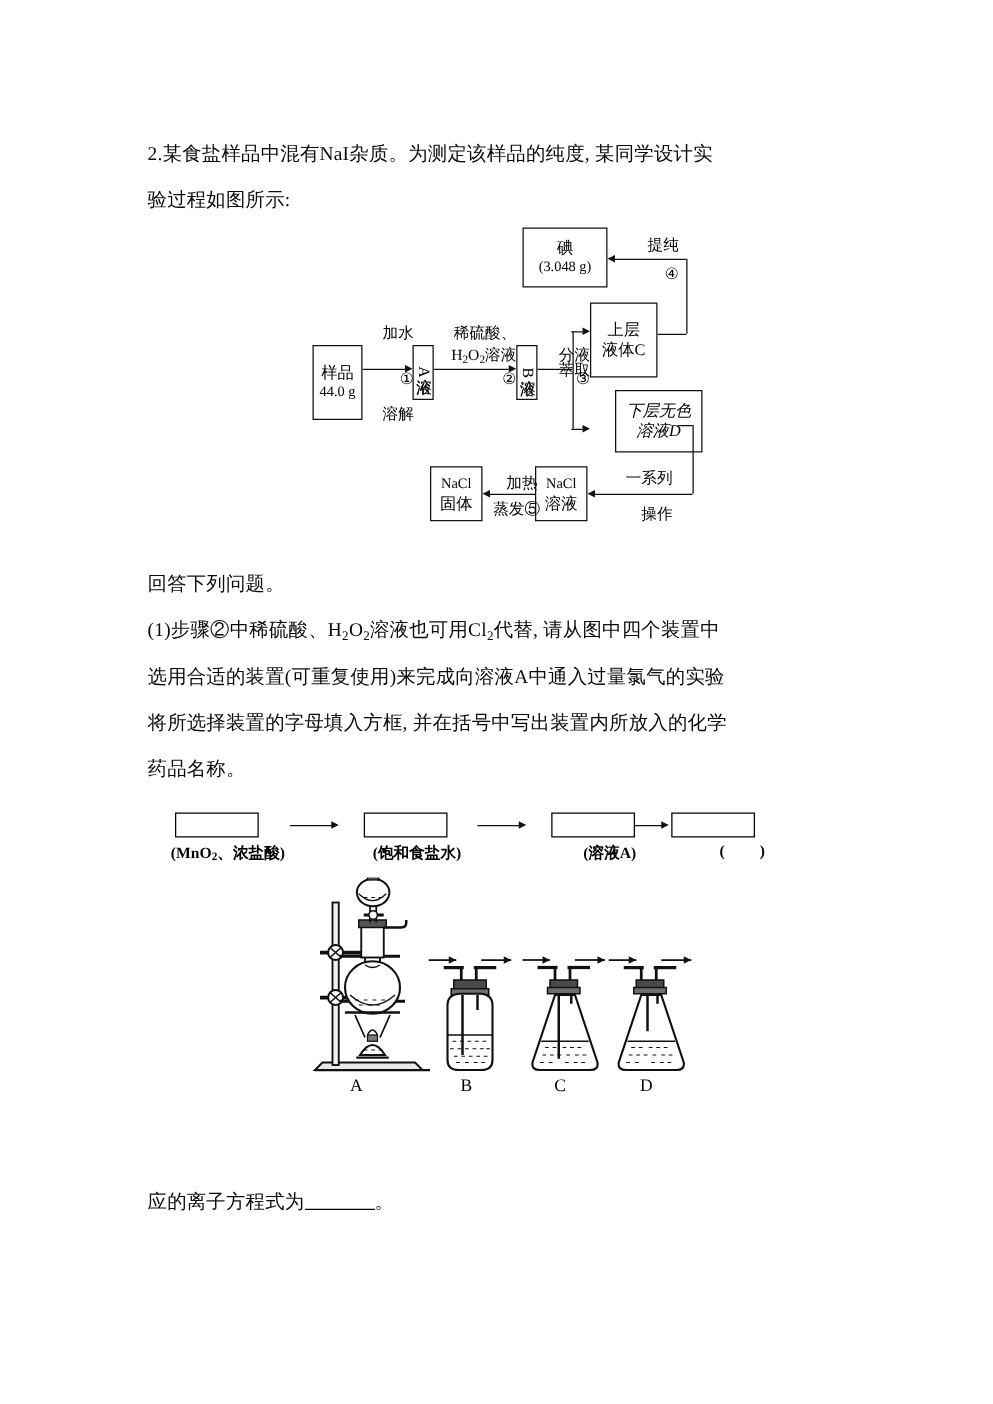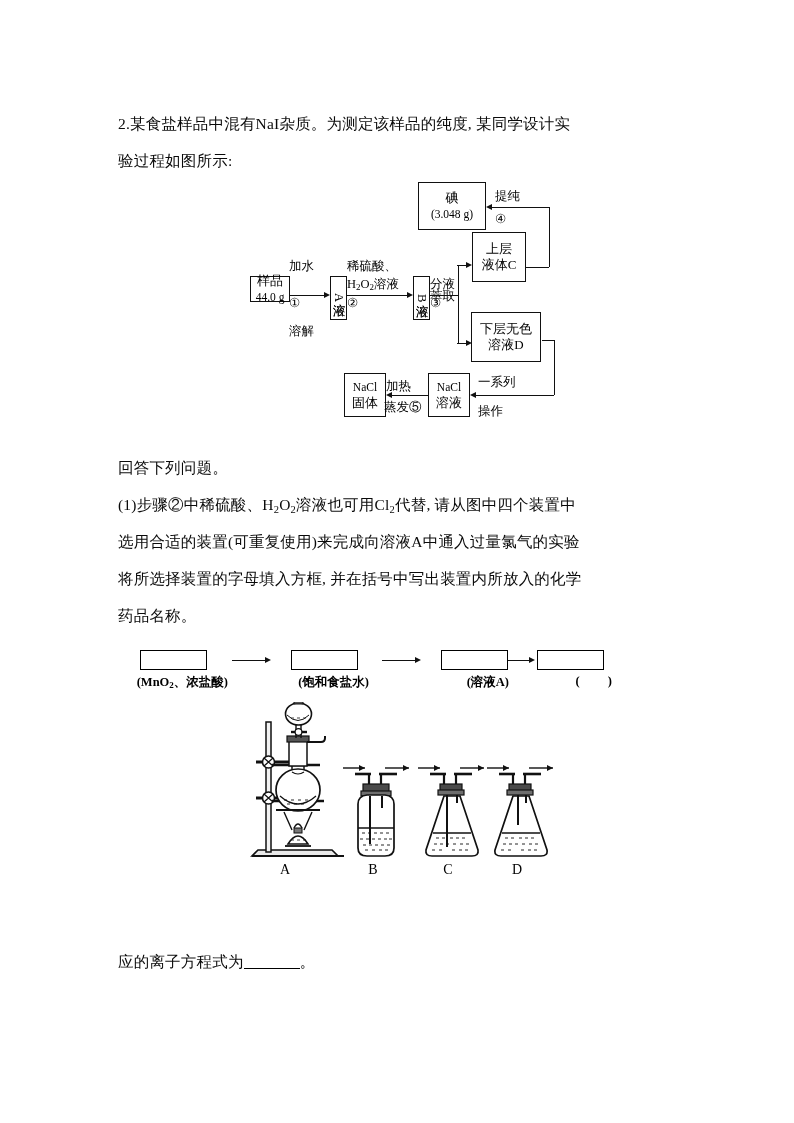--- a/index.html
+++ b/index.html
@@ -46,21 +46,21 @@
   }
   .fbox .ln{display:block;white-space:nowrap;}
   .small{font-size:11.5px;}
 
   
   .flabel{
     position:absolute;
     font-size:12.5px;
     line-height:15px;
     white-space:nowrap;
-    text-align:left;
+    text-align:right;
   }
 
   
   .hline{position:absolute;height:0;border-top:1.3px solid #111;}
   .vline{position:absolute;width:0;border-left:1.3px solid #111;}
   .arrowR{position:absolute;width:0;height:0;
     border-top:3.6px solid transparent;border-bottom:3.6px solid transparent;
     border-left:6px solid #111;}
   .arrowL{position:absolute;width:0;height:0;
     border-top:3.6px solid transparent;border-bottom:3.6px solid transparent;
@@ -105,31 +105,31 @@
     <span>验过程如图所示:</span>
   </div>
 
   <div>
 
     <div class="fbox" style="left:418px;top:182px;width:68px;height:48px;">
       <span class="ln">碘</span>
       <span class="ln small">(3.048 g)</span>
     </div>
 
-    <div class="fbox" style="left:472px;top:232px;width:54px;height:50px;">
+    <div class="fbox" style="left:472px;top:242px;width:54px;height:60px;">
       <span class="ln">上层</span>
       <span class="ln">液体C</span>
     </div>
 
-    <div class="fbox" style="left:471px;top:312px;width:70px;height:50px;">
+    <div class="fbox" style="left:492px;top:312px;width:70px;height:50px;font-style:italic;">
       <span class="ln">下层无色</span>
       <span class="ln">溶液D</span>
     </div>
 
-    <div class="fbox" style="left:250px;top:276px;width:40px;height:26px;">
+    <div class="fbox" style="left:250px;top:276px;width:40px;height:60px;">
       <span class="ln">样品</span>
       <span class="ln small">44.0 g</span>
     </div>
 
     <div class="fbox vert" style="left:330px;top:276px;width:17px;height:44px;">
       <span class="ln" style="writing-mode:vertical-rl;letter-spacing:0px;">溶液A</span>
     </div>
 
     <div class="fbox vert" style="left:413px;top:276px;width:17px;height:44px;">
       <span class="ln" style="writing-mode:vertical-rl;letter-spacing:0px;">溶液B</span>

